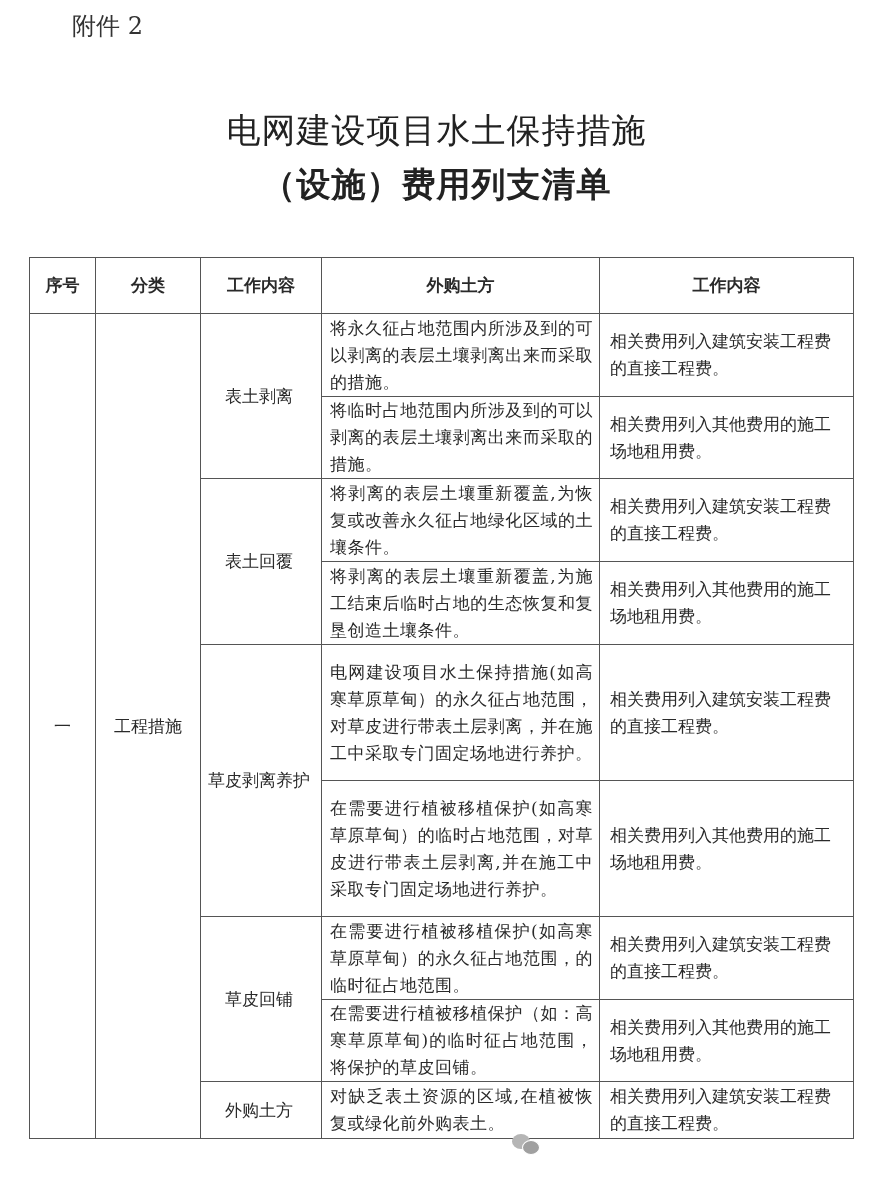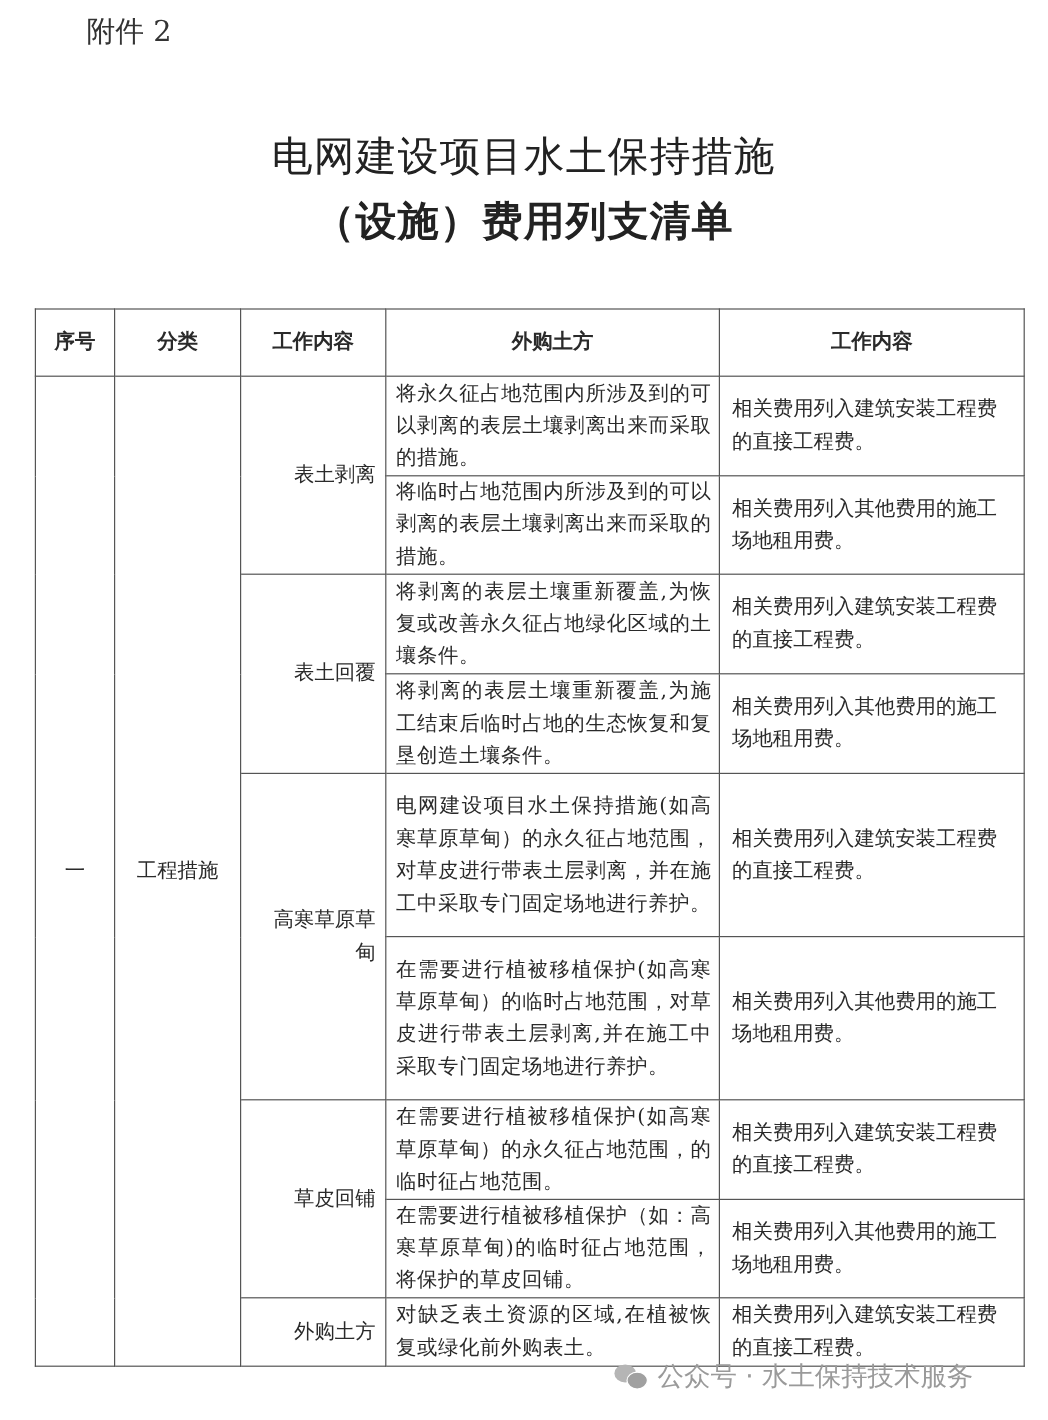--- a/index.html
+++ b/index.html
@@ -9,21 +9,21 @@
   .title { position: absolute; left: 0; width: 873px; text-align: center; font-size: 34px;
            color: #222; letter-spacing: 1px; }
   .t1 { top: 108px; }
   .t2 { top: 162px; font-weight: bold; }
   table { position: absolute; left: 29px; top: 257px; width: 824px; border-collapse: collapse;
           table-layout: fixed; }
   td, th { border: 1.5px solid #555; font-weight: normal; font-size: 17px; line-height: 27px;
            padding: 0 8px; vertical-align: middle; color: #2a2a2a; }
   th { height: 55px; font-weight: bold; font-size: 17px; }
   td.center { text-align: center; }
-  td.measure { text-align: right; padding-left: 22px; }
+  td.measure { text-align: center; padding-left: 4px; }
   td.content { text-align: justify; padding: 0 6px 0 8px; letter-spacing: 0.5px; }
   td.cost { padding-left: 10px; }
   .watermark { position: absolute; left: 512px; top: 1132px; font-family: "DejaVu Sans", "Liberation Sans", sans-serif;
                font-size: 22px; color: #9a9a9a; display: flex; align-items: center; gap: 6px; }
   .wm-icon { width: 30px; height: 24px; position: relative; }
   .wm-icon .b1 { position: absolute; left: 0; top: 2px; width: 18px; height: 15px; border-radius: 50%; background: #b5b5b5; }
   .wm-icon .b2 { position: absolute; left: 10px; top: 8px; width: 16px; height: 13px; border-radius: 50%; background: #a0a0a0; border: 1px solid #fff; }
 </style>
 </head>
 <body>
@@ -64,21 +64,21 @@
     <tr style="height:83px">
       <td class="measure" rowspan="2">表土回覆</td>
       <td class="content">将剥离的表层土壤重新覆盖,为恢复或改善永久征占地绿化区域的土壤条件。</td>
       <td class="cost">相关费用列入建筑安装工程费的直接工程费。</td>
     </tr>
     <tr style="height:83px">
       <td class="content">将剥离的表层土壤重新覆盖,为施工结束后临时占地的生态恢复和复垦创造土壤条件。</td>
       <td class="cost">相关费用列入其他费用的施工场地租用费。</td>
     </tr>
     <tr style="height:136px">
-      <td class="measure" rowspan="2">高寒草原草甸</td>
+      <td class="measure" rowspan="2">草皮剥离养护</td>
       <td class="content">电网建设项目水土保持措施(如高寒草原草甸）的永久征占地范围，对草皮进行带表土层剥离，并在施工中采取专门固定场地进行养护。</td>
       <td class="cost">相关费用列入建筑安装工程费的直接工程费。</td>
     </tr>
     <tr style="height:136px">
       <td class="content">在需要进行植被移植保护(如高寒草原草甸）的临时占地范围，对草皮进行带表土层剥离,并在施工中采取专门固定场地进行养护。</td>
       <td class="cost">相关费用列入其他费用的施工场地租用费。</td>
     </tr>
     <tr style="height:83px">
       <td class="measure" rowspan="2">草皮回铺</td>
       <td class="content">在需要进行植被移植保护(如高寒草原草甸）的永久征占地范围，的临时征占地范围。</td>
@@ -94,14 +94,13 @@
       <td class="cost">相关费用列入建筑安装工程费的直接工程费。</td>
     </tr>
   </tbody>
 </table>
 
 <div class="watermark">
   <span class="wm-icon">
       <span class="b1"></span>
       <span class="b2"></span>
     </span>
-  <span>公众号 · 水土保持技术服务</span>
 </div>
 
 </body></html>

